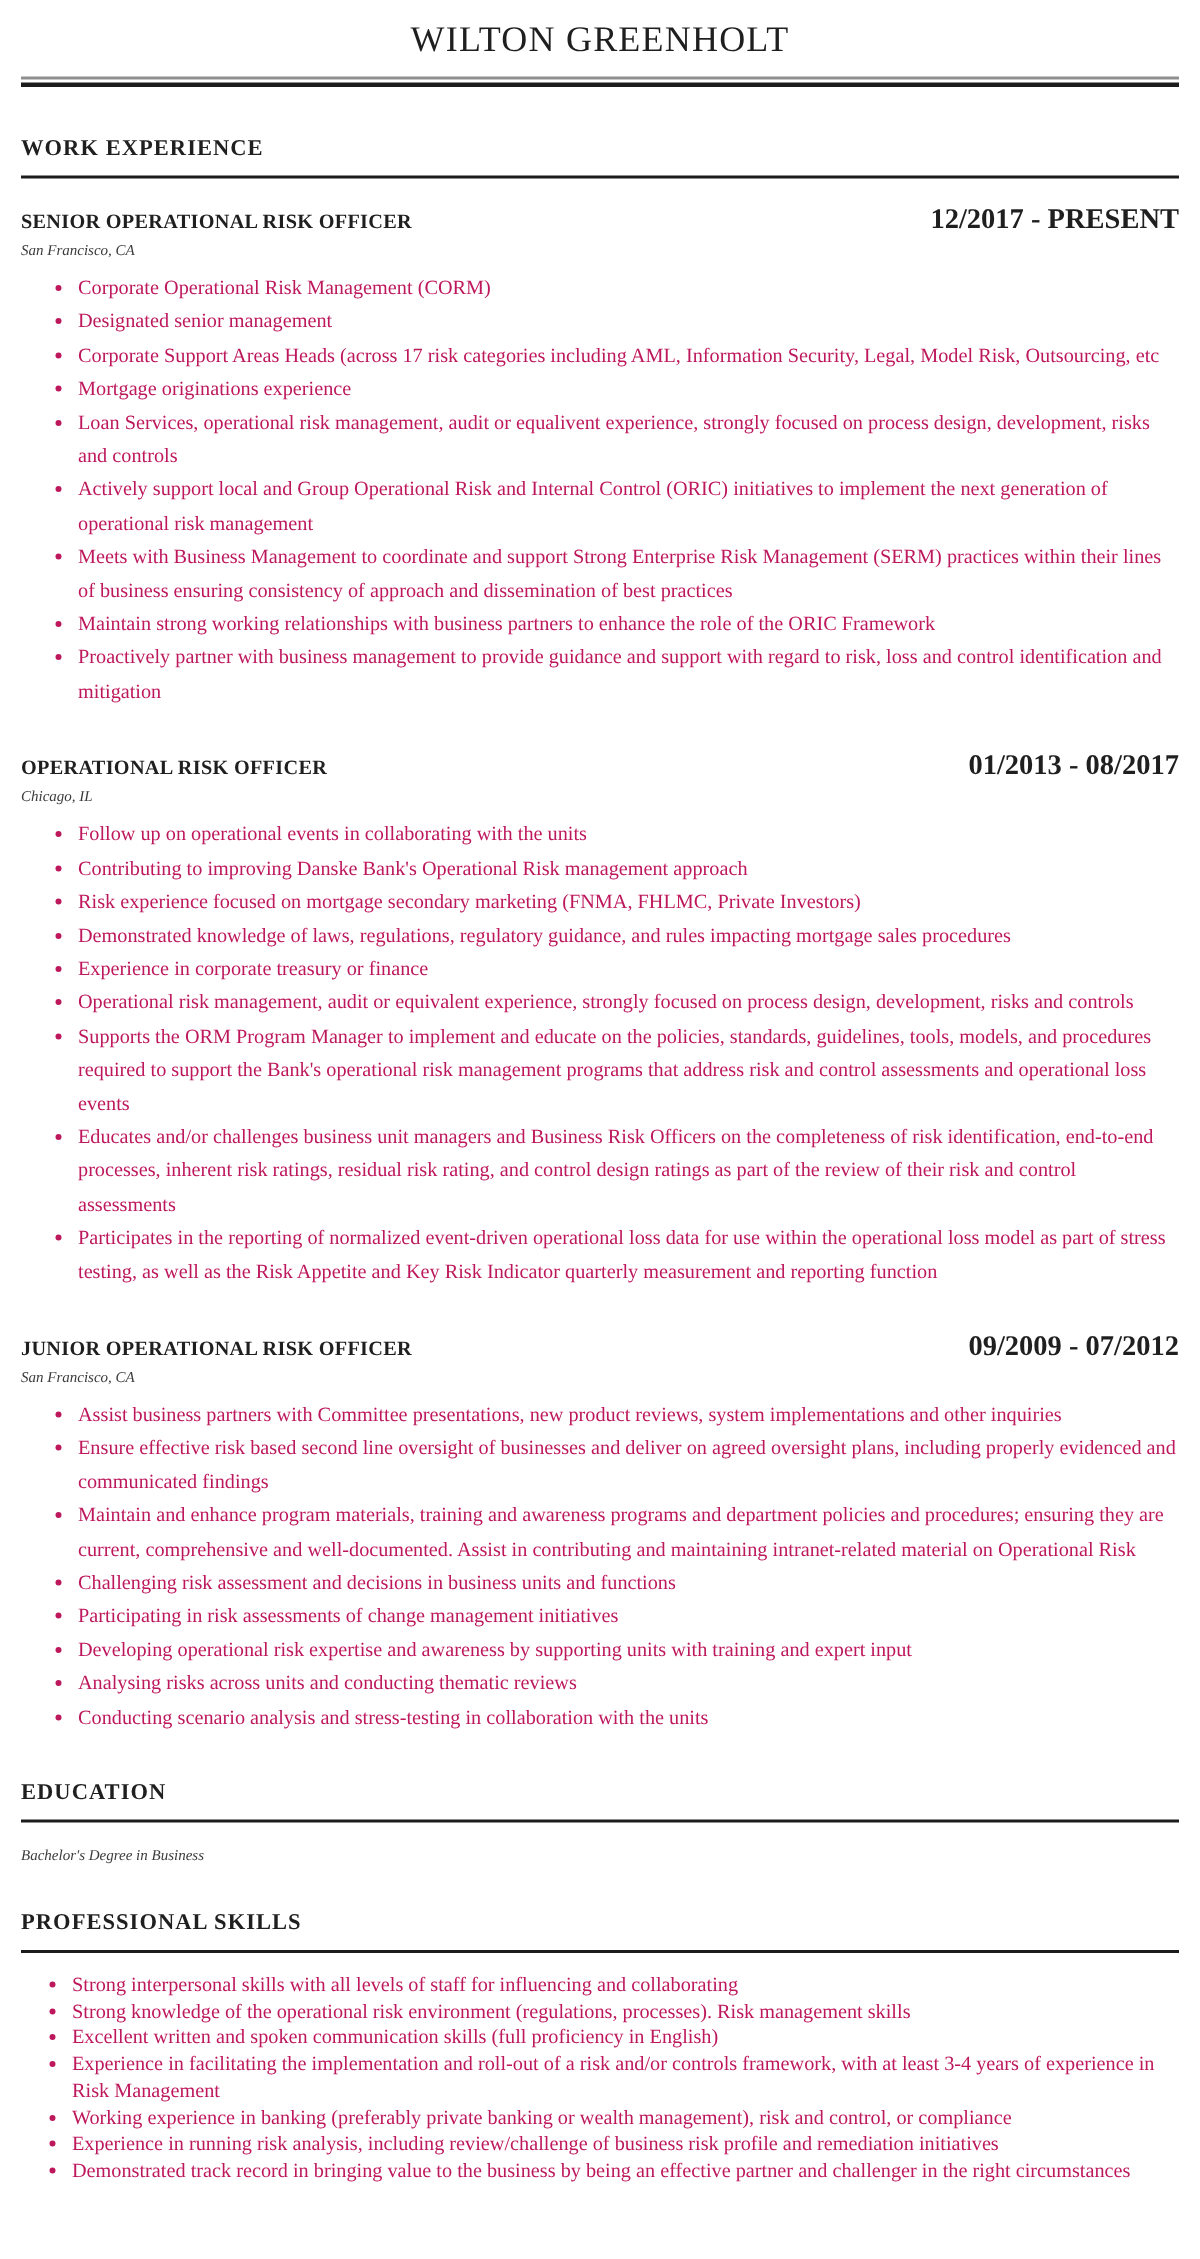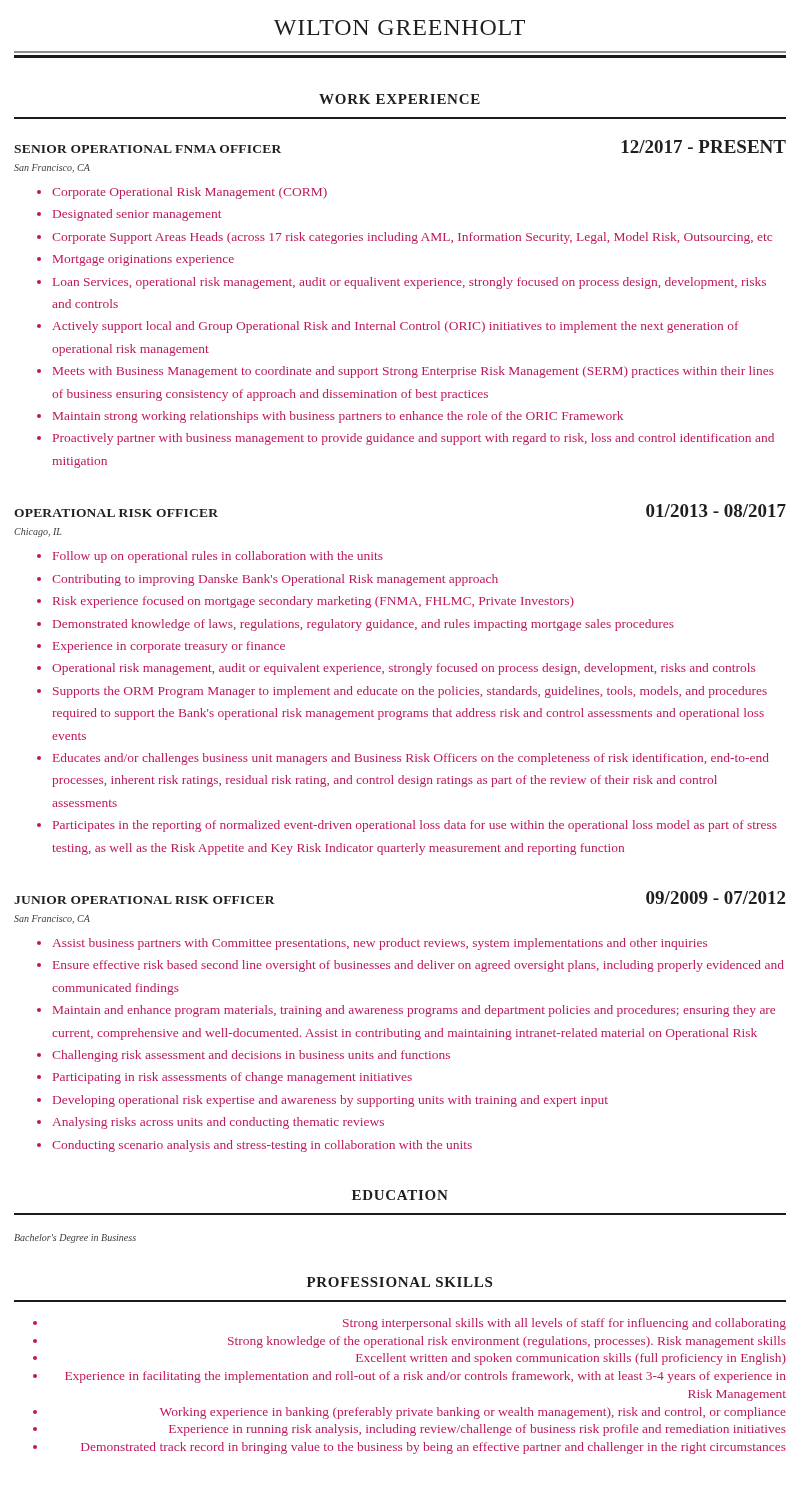--- a/index.html
+++ b/index.html
@@ -30,21 +30,21 @@
   .contact {
     text-align: center;
     margin-top: 16px;
     font-size: 13.5px;
     color: #3b3b3b;
   }
   .contact .sep { display: inline-block; margin: 0 11px; font-size: 11px; vertical-align: 1px; color: #3b3b3b; }
 
   
   .section-title {
-    text-align: center;
+    text-align: left;
     font-size: 15px;
     font-weight: bold;
     letter-spacing: 0.7px;
     color: #1f1f1f;
     margin: 31px 0 0 0;
   }
   .section-title.first { margin-top: 33px; }
   .section-rule { height: 2px; background: #1c1c1c; margin-top: 9px; }
 
   
@@ -77,21 +77,20 @@
     padding-left: 38px;
   }
   ul.bullets li {
     font-size: 13.5px;
     line-height: 22.4px;
     color: #be185d;
   }
   ul.bullets.tight {
     padding-left: 34px;
     margin-top: 12px;
-    text-align: right;
   }
   ul.bullets.tight li { line-height: 17.7px; }
 
   .edu-entry { margin-top: 17px; }
 </style>
 </head>
 <body>
 
 <div class="page">
 
@@ -102,21 +101,21 @@
     <div class="rule-black"></div>
   </div>
 
 
   <div class="section">
     <h2 class="section-title first">WORK EXPERIENCE</h2>
     <div class="section-rule"></div>
 
     <div class="job">
       <div class="entry-head">
-        <h3 class="entry-title">SENIOR OPERATIONAL FNMA OFFICER</h3>
+        <h3 class="entry-title">SENIOR OPERATIONAL RISK OFFICER</h3>
         <span class="entry-date">12/2017 - PRESENT</span>
       </div>
       <div class="entry-sub">San Francisco, CA</div>
       <ul class="bullets">
           <li>Corporate Operational Risk Management (CORM)</li>
           <li>Designated senior management</li>
           <li>Corporate Support Areas Heads (across 17 risk categories including AML, Information Security, Legal, Model Risk, Outsourcing, etc</li>
           <li>Mortgage originations experience</li>
           <li>Loan Services, operational risk management, audit or equalivent experience, strongly focused on process design, development, risks and controls</li>
           <li>Actively support local and Group Operational Risk and Internal Control (ORIC) initiatives to implement the next generation of operational risk management</li>
@@ -126,21 +125,21 @@
         </ul>
     </div>
 
     <div class="job">
       <div class="entry-head">
         <h3 class="entry-title">OPERATIONAL RISK OFFICER</h3>
         <span class="entry-date">01/2013 - 08/2017</span>
       </div>
       <div class="entry-sub">Chicago, IL</div>
       <ul class="bullets">
-          <li>Follow up on operational rules in collaboration with the units</li>
+          <li>Follow up on operational events in collaborating with the units</li>
           <li>Contributing to improving Danske Bank's Operational Risk management approach</li>
           <li>Risk experience focused on mortgage secondary marketing (FNMA, FHLMC, Private Investors)</li>
           <li>Demonstrated knowledge of laws, regulations, regulatory guidance, and rules impacting mortgage sales procedures</li>
           <li>Experience in corporate treasury or finance</li>
           <li>Operational risk management, audit or equivalent experience, strongly focused on process design, development, risks and controls</li>
           <li>Supports the ORM Program Manager to implement and educate on the policies, standards, guidelines, tools, models, and procedures required to support the Bank's operational risk management programs that address risk and control assessments and operational loss events</li>
           <li>Educates and/or challenges business unit managers and Business Risk Officers on the completeness of risk identification, end-to-end processes, inherent risk ratings, residual risk rating, and control design ratings as part of the review of their risk and control assessments</li>
           <li>Participates in the reporting of normalized event-driven operational loss data for use within the operational loss model as part of stress testing, as well as the Risk Appetite and Key Risk Indicator quarterly measurement and reporting function</li>
         </ul>
     </div>

